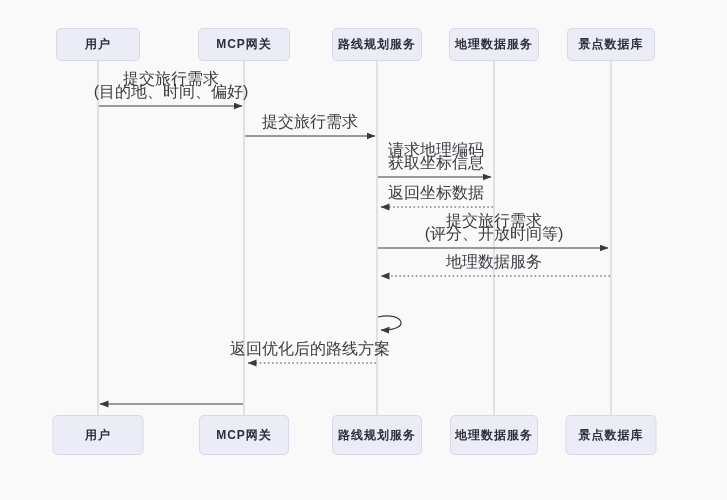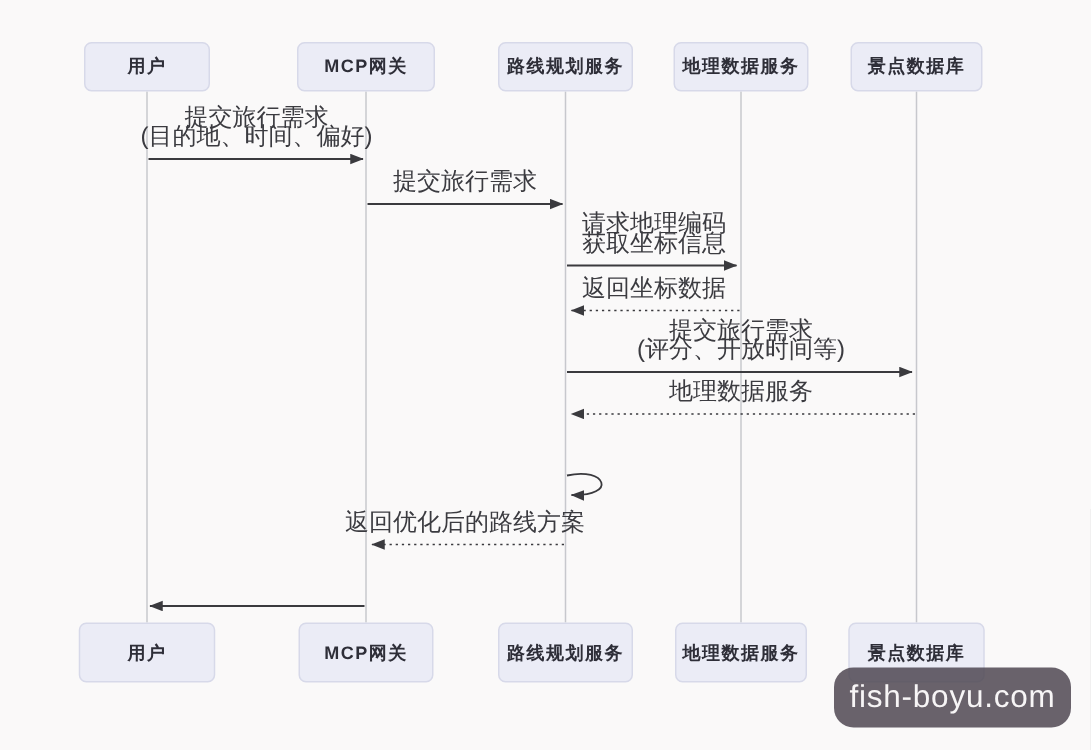--- a/index.html
+++ b/index.html
@@ -109,17 +109,14 @@
     <div>提交旅行需求</div>
     <div>(评分、开放时间等)</div>
   </div>
   <div class="msg" style="left:494px;top:255px">
     <div>地理数据服务</div>
   </div>
   <div class="msg" style="left:310px;top:342px">
     <div>返回优化后的路线方案</div>
   </div>
 
-  <div class="watermark">
-    <span>fish-boyu.com</span>
-  </div>
 
 </div>
 
 </body></html>

